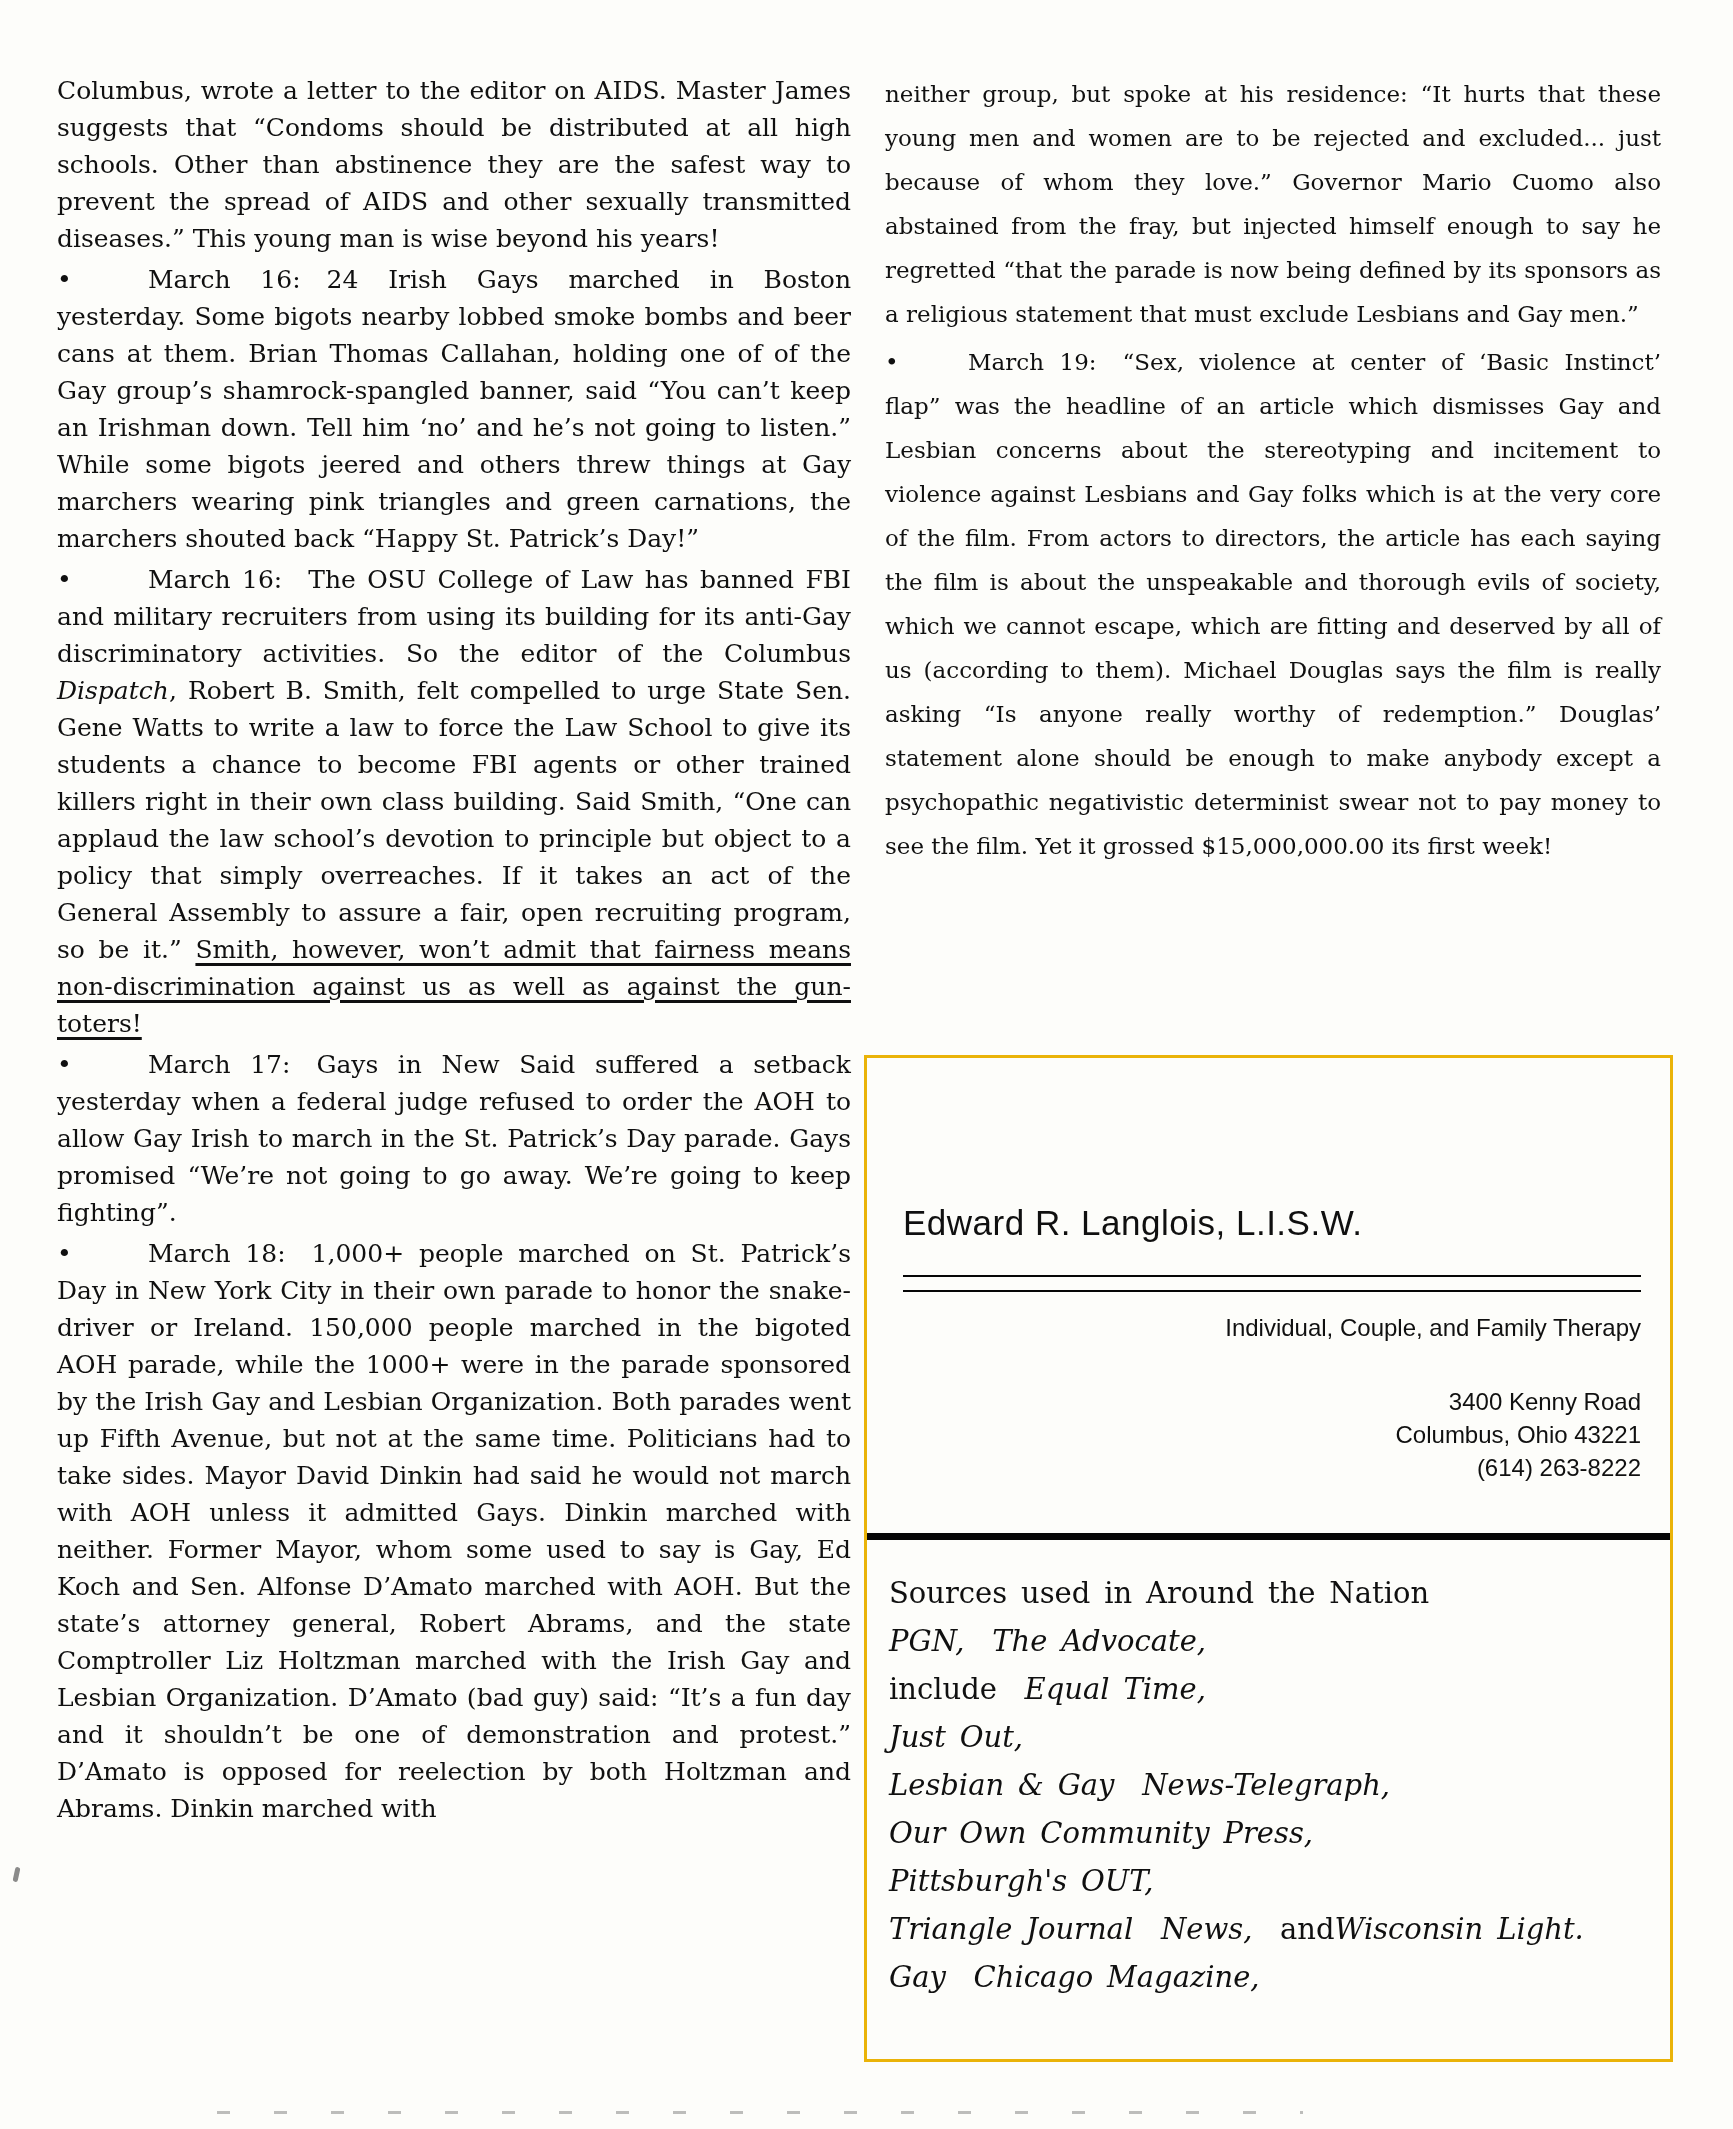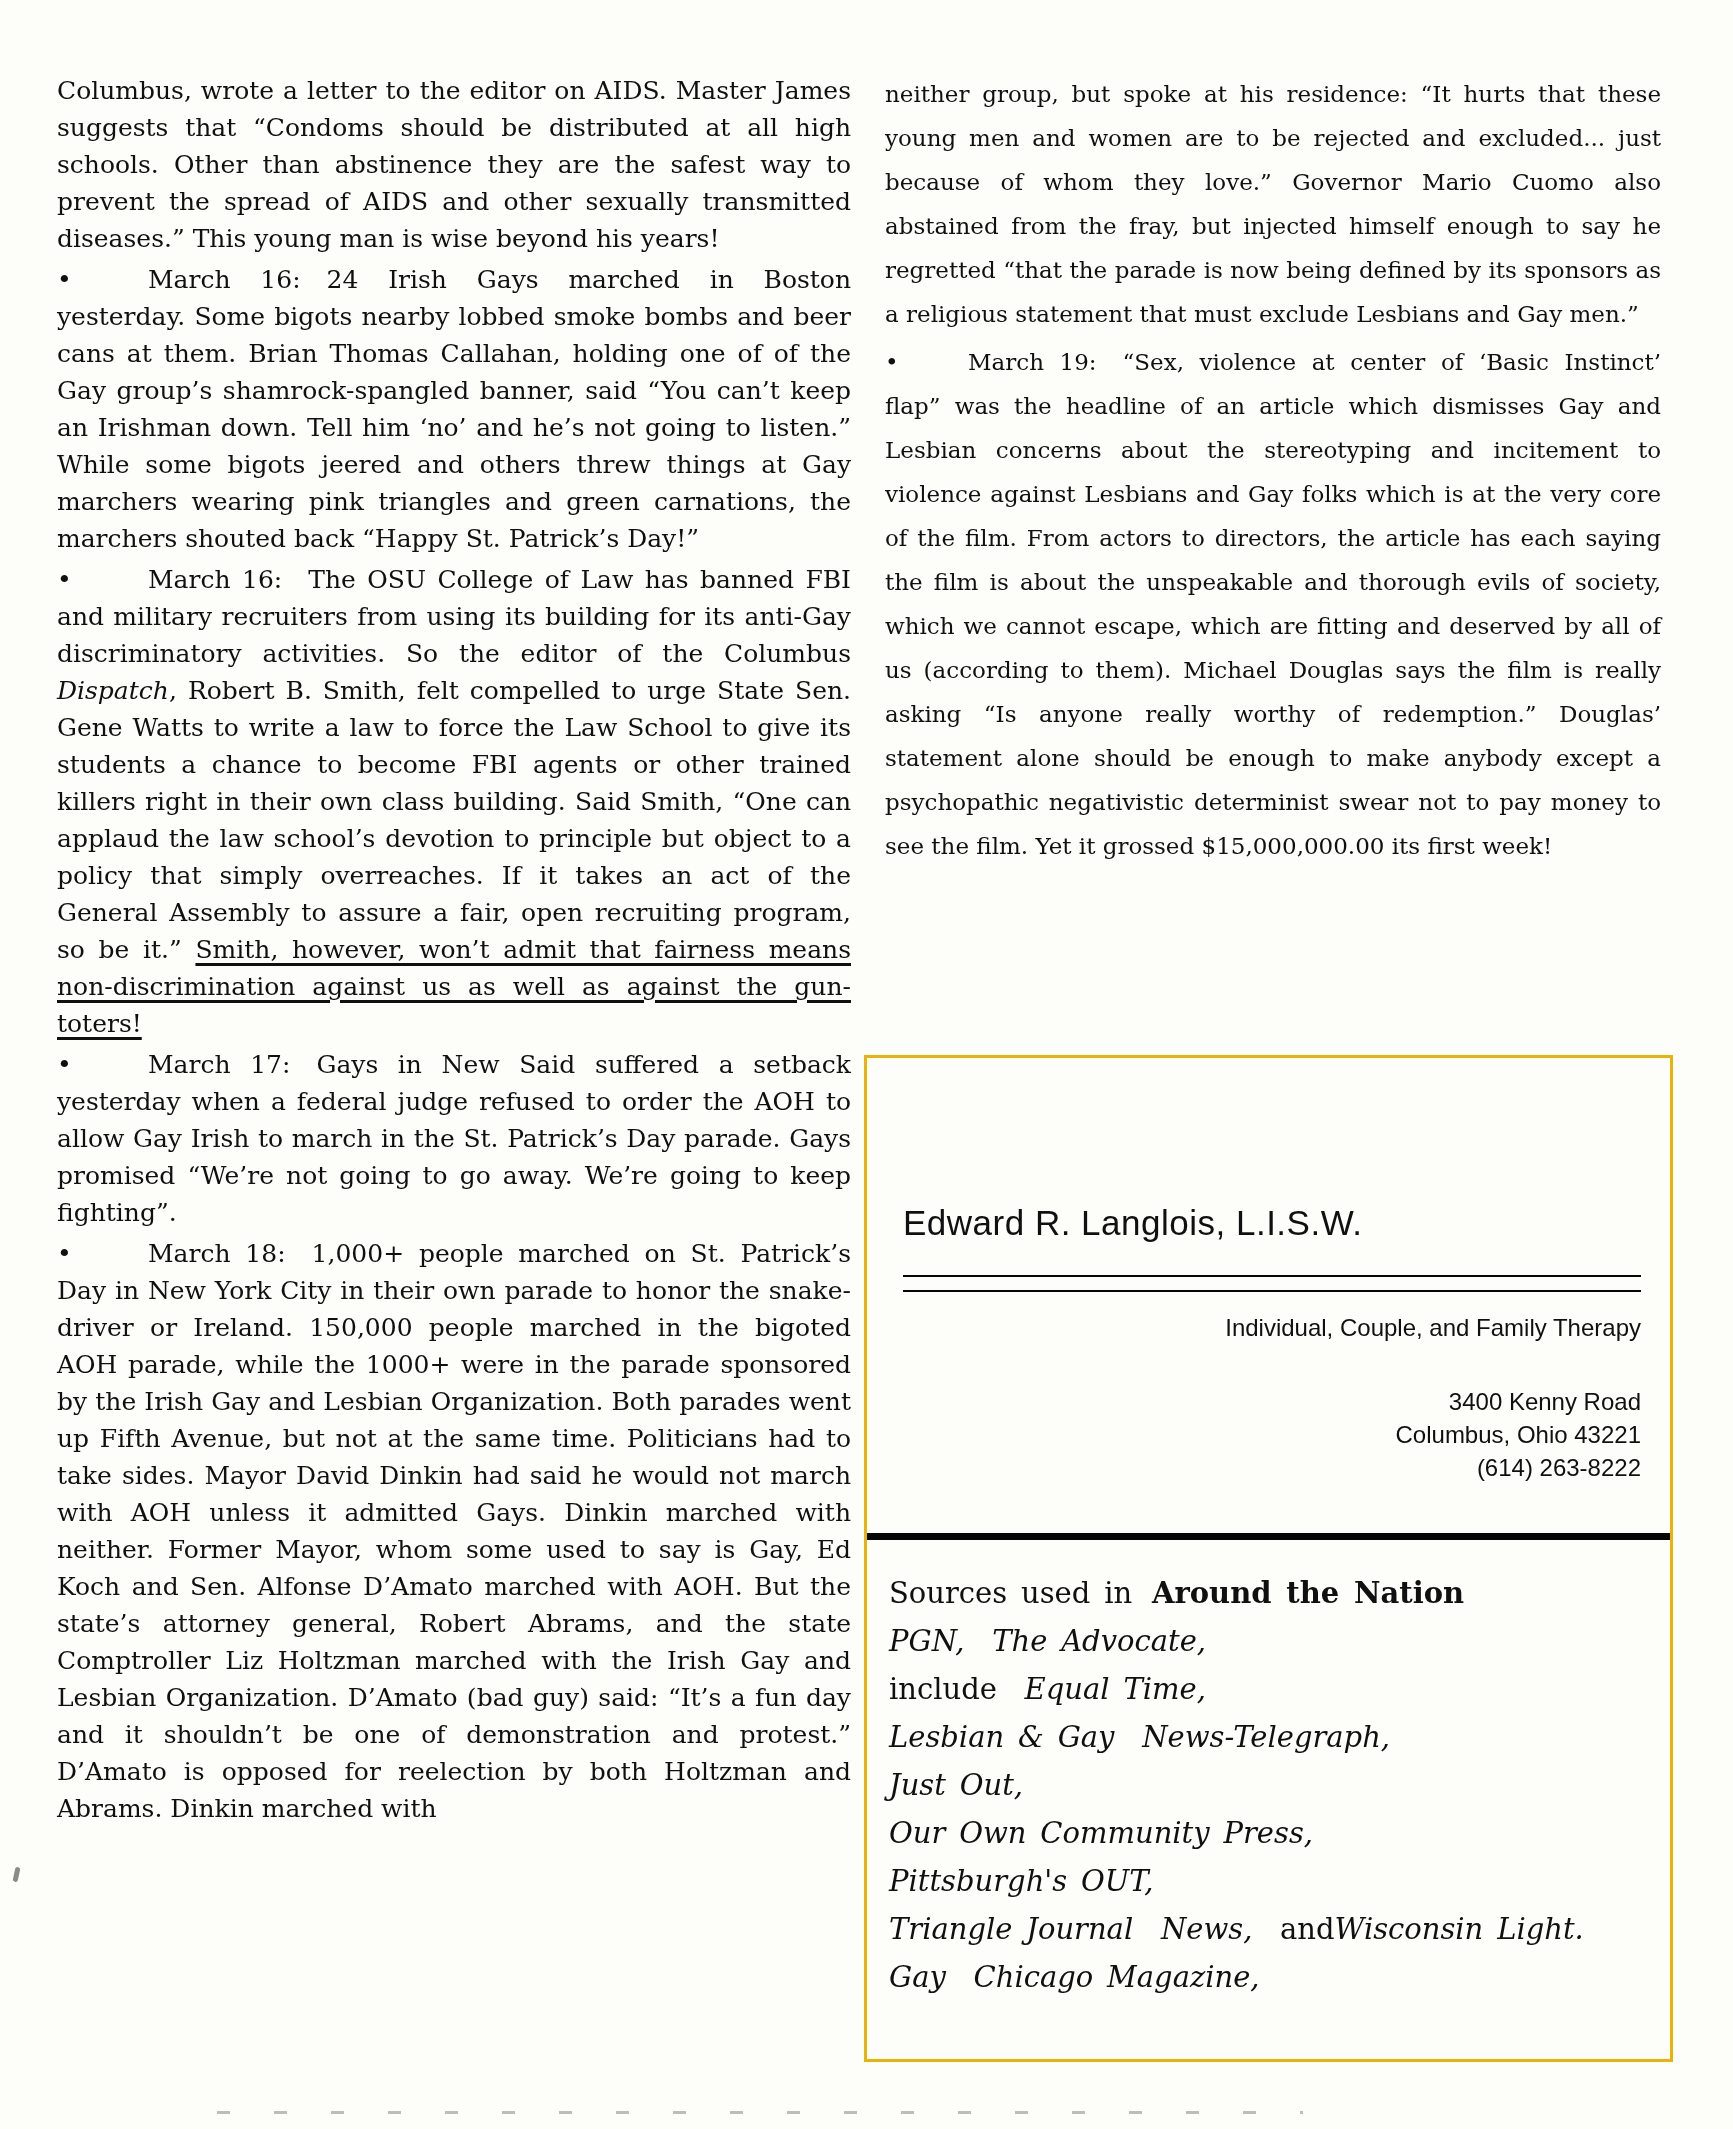--- a/index.html
+++ b/index.html
@@ -38,21 +38,21 @@
     position:absolute;left:36px;right:29px;top:217px;height:13px;
     border-top:2.5px solid #060606;border-bottom:2.5px solid #060606;
   }
   .ad-tagline{position:absolute;right:29px;top:256px;font-size:24px;}
   .ad-address{position:absolute;right:29px;top:327px;font-size:24px;line-height:33px;text-align:right;}
   .sources{
     padding:29px 25px 0 22px;
     font:29px/48px "DejaVu Serif",serif;
   }
   .src-line{white-space:pre-wrap;word-spacing:0.16em;}
-  .src-line strong{font-weight:700;margin-left:6px;}
+  .src-line strong{font-weight:400;}
   
   .artifact-speck{
     position:absolute;left:14px;top:1867px;width:5px;height:15px;
     background:#5a5a5a;border-radius:2.5px;transform:rotate(12deg);opacity:.7;
   }
   .artifact-dashes{
     position:absolute;left:217px;top:2111px;width:1086px;height:3px;
     background:repeating-linear-gradient(90deg,rgba(40,40,40,.30) 0 13px,transparent 13px 57px);
   }
 </style>
@@ -89,22 +89,22 @@
         <div>3400 Kenny Road</div>
         <div>Columbus, Ohio 43221</div>
         <div>(614) 263-8222</div>
       </div>
     </div>
 
     <div class="sources">
       <div class="src-line"><span>Sources used in </span><strong>Around the Nation</strong></div>
       <div class="src-line"><em>PGN,  The Advocate,</em></div>
       <div class="src-line"><span>include  </span><em>Equal Time,</em></div>
+      <div class="src-line"><em>Just Out,</em></div>
       <div class="src-line"><em>Lesbian &amp; Gay  News-Telegraph,</em></div>
-      <div class="src-line"><em>Just Out,</em></div>
       <div class="src-line"><em>Our Own Community Press,</em></div>
       <div class="src-line"><em>Pittsburgh's OUT,</em></div>
       <div class="src-line"><em>Triangle Journal  News,</em><span>  and</span><em>Wisconsin Light.</em></div>
       <div class="src-line"><em>Gay  Chicago Magazine,</em></div>
     </div>
   </div>
 
   <div class="artifact-speck"></div>
   <div class="artifact-dashes"></div>
 </div>

